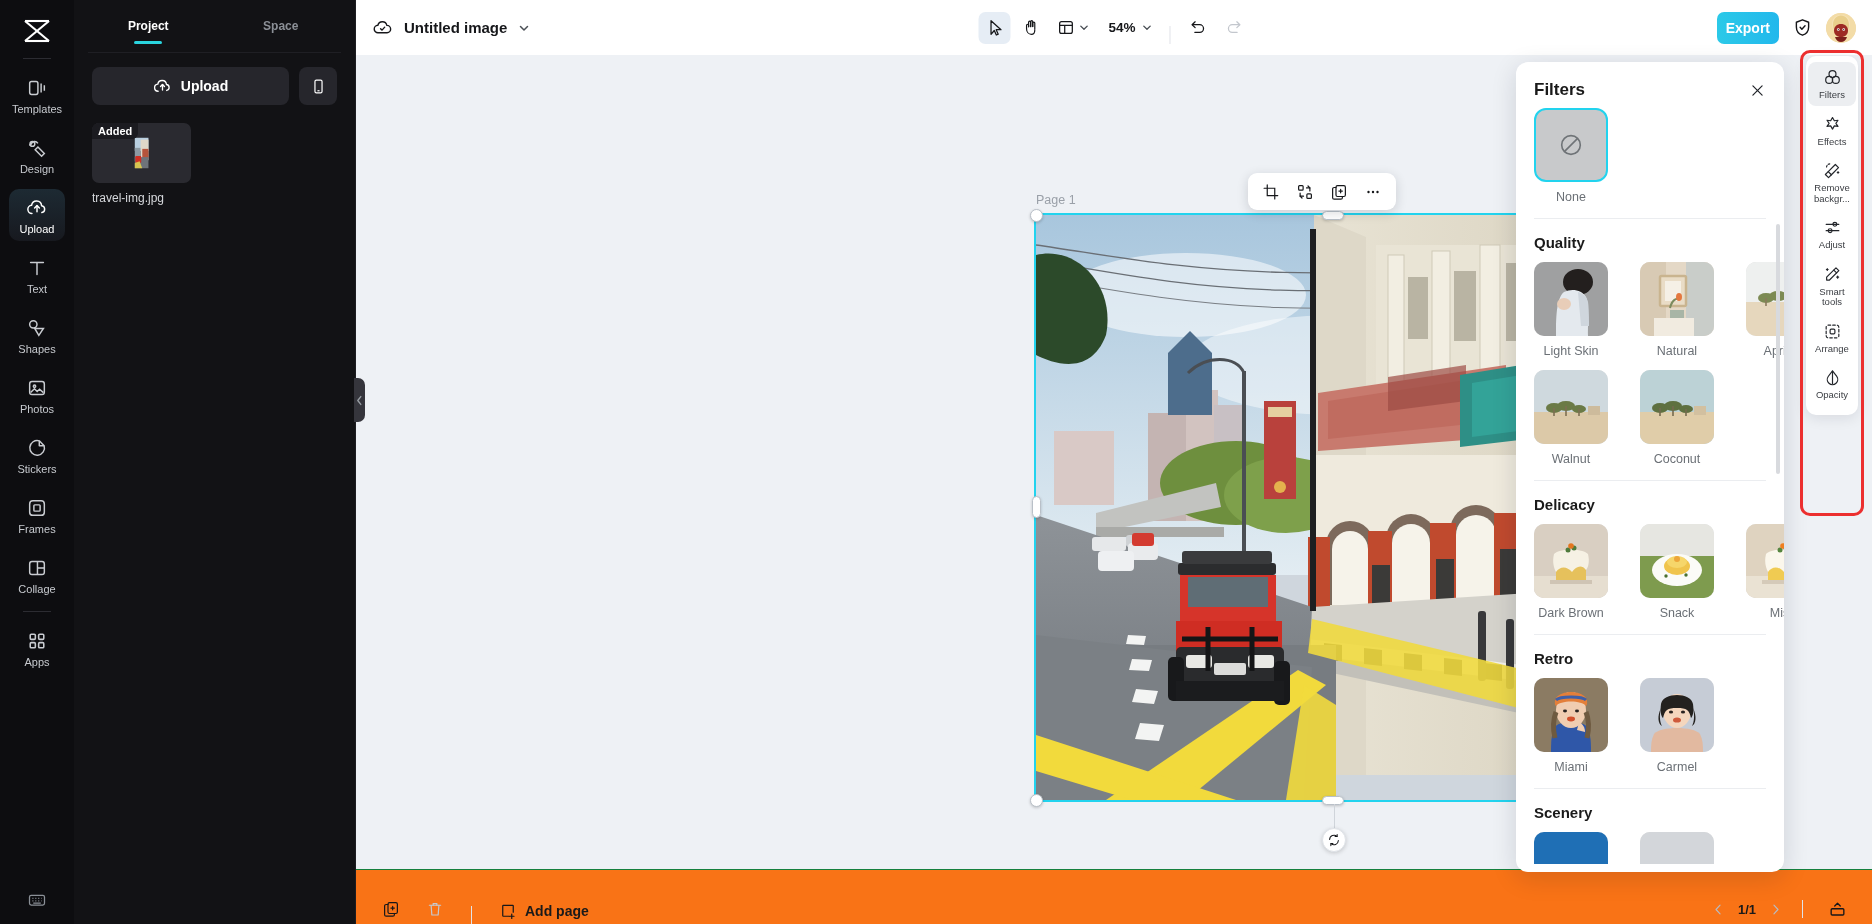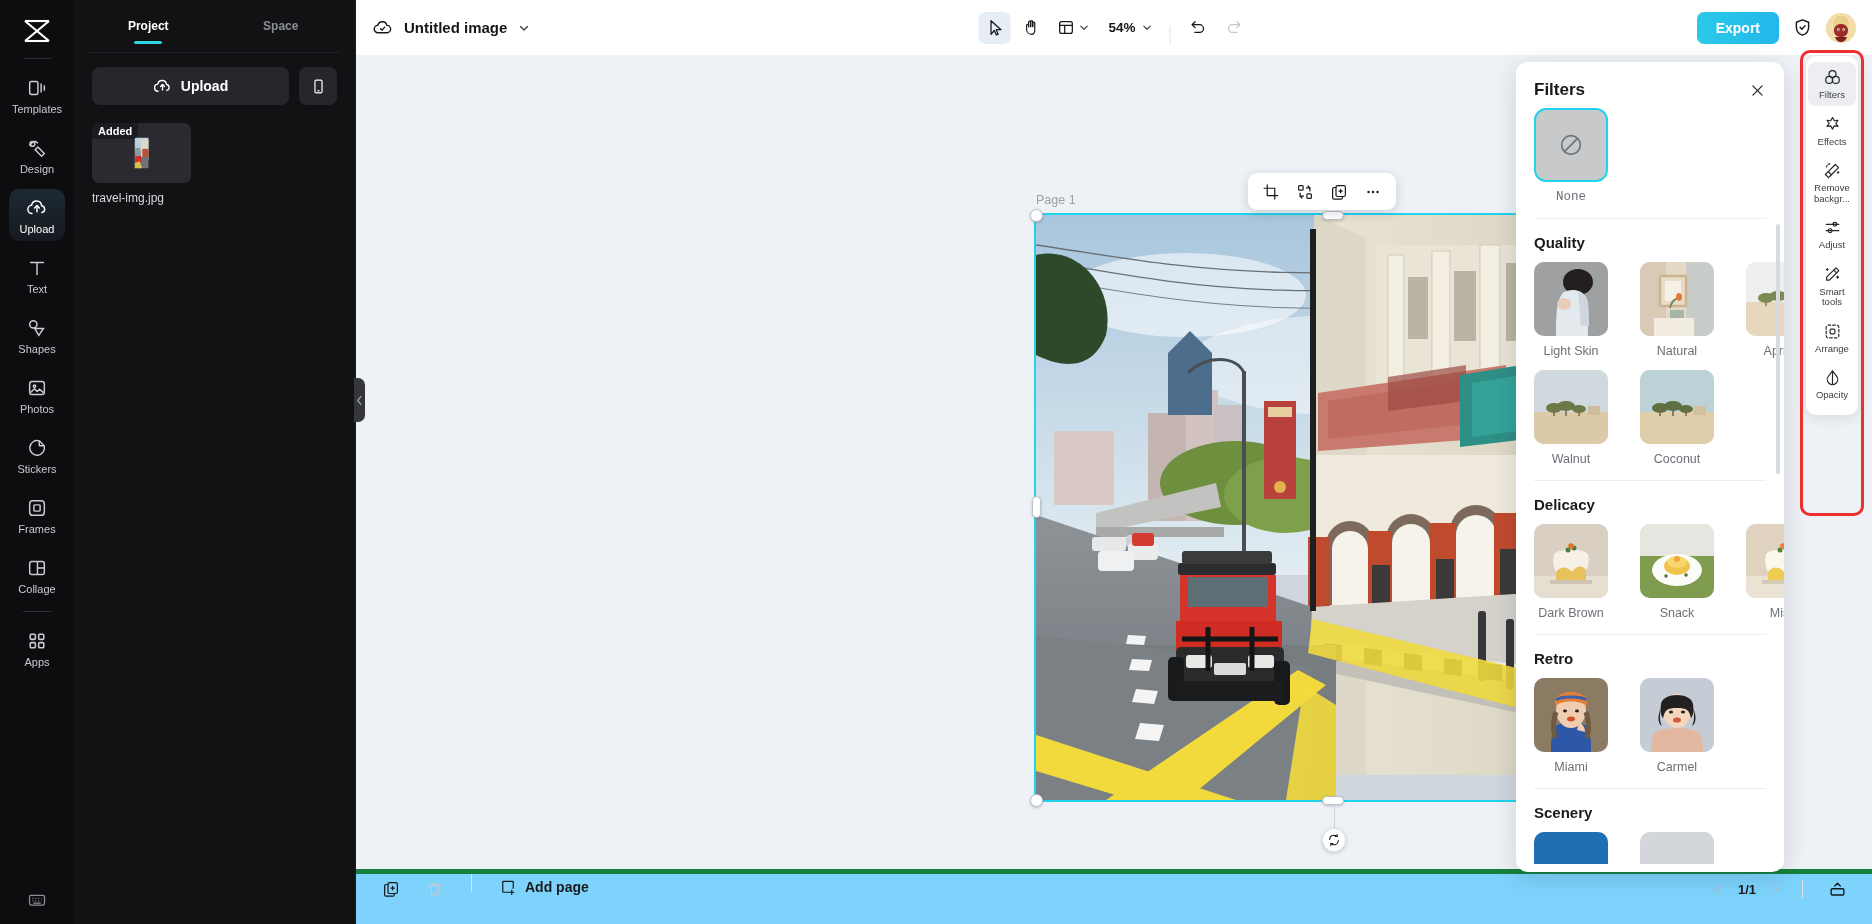--- a/index.html
+++ b/index.html
@@ -89,21 +89,21 @@
     height:32px; min-width:32px; padding:0 6px; border-radius:7px;
     display:flex; align-items:center; justify-content:center; gap:3px; cursor:pointer; color:#16171a;
   }
   .tbtn.sel{ background:#e6edf5;}
   .tbtn.dis{ color:#c3c7cd; cursor:default;}
   .zoomval{ font-size:13.5px; font-weight:600; padding:0 3px;}
   .vsep{ width:1px; height:18px; background:#e0e3e8; margin:0 7px;}
   .top-right{ margin-left:auto; display:flex; align-items:center; gap:13px;}
   .export-btn{
     background:linear-gradient(90deg,#2bc9e8,#22b8ec); color:#fff; font-weight:700; font-size:14px;
-    padding:8px 19px; border-radius:7px; cursor:pointer;
+    padding:8px 9px; border-radius:7px; cursor:pointer;
   }
   .avatar{
     width:30px;height:30px;border-radius:50%; overflow:hidden; cursor:pointer;
     background:#f0d9a8; display:block;
   }
 
   
   .canvas-wrap{ flex:1; position:relative; overflow:hidden;}
   .page-label{ position:absolute; left:680px; top:138px; font-size:12.5px; color:#9aa0a8;}
   .artboard{
@@ -124,41 +124,41 @@
   .hdl.barh{ width:22px; height:9px; border-radius:5px; }
   .rotate-h{
     position:absolute; left:966px; top:773px; width:24px;height:24px;border-radius:50%;
     background:#fff; border:1px solid #dfe3e8; box-shadow:0 1px 4px rgba(0,0,0,.18);
     display:flex;align-items:center;justify-content:center; z-index:12; cursor:pointer;
   }
   .rotate-stem{ position:absolute; left:977.5px; top:749px; width:1.5px; height:24px; background:#cfd4da; z-index:11;}
 
   
   .bottombar{
-    height:55px; flex:0 0 55px; background:#7dd3fc; border-top:5px solid #15803d;
-    display:flex; align-items:flex-start; padding:0 20px; gap:14px;
+    height:55px; flex:0 0 55px; background:#f97316; border-top:1px solid #15803d;
+    display:flex; align-items:flex-end; padding:0 20px; gap:14px;
   }
   .bb-btn{ width:30px;height:30px;border-radius:6px;display:flex;align-items:center;justify-content:center;cursor:pointer;color:#16171a;}
   .bb-btn.dis{ color:#c5c9cf;}
   .addpage{ display:flex;align-items:center;gap:8px;font-size:14px;font-weight:600;cursor:pointer;padding:4px 6px;border-radius:6px;}
   .bb-right{ margin-left:auto; display:flex; align-items:center; gap:12px;}
   .pageno{ font-size:13px; font-weight:700;}
   .chev{ color:#b8bcc3; cursor:pointer; display:flex; }
 
   
   .filters{
     position:absolute; right:88px; top:62px; width:268px; height:810px;
     background:#fff; border-radius:12px; box-shadow:0 6px 26px rgba(16,24,40,.14);
     overflow:hidden; z-index:30;
   }
   .filters-head{ display:flex; align-items:center; padding:18px 18px 8px;}
   .filters-title{ font-size:17px; font-weight:700;}
   .filters-close{ margin-left:auto; cursor:pointer; color:#333; display:flex;}
   .filters-body{ height:756px; overflow:hidden; padding:0 18px 0; position:relative;}
-  .none-cell{ width:74px;font-family:Liberation Mono, monospace; }
+  .none-cell{ width:74px; }
   .none-tile{
     width:74px;height:74px;border-radius:12px;background:#c8c9cb;
     border:2px solid #22d3ee; display:flex;align-items:center;justify-content:center;cursor:pointer;
   }
   .cap{ text-align:center; font-size:12.5px; color:#6b7076; margin-top:8px; white-space:nowrap;}
   .hr{ height:1px; background:#ebedf0; margin:14px 0 0;}
   .sec-title{ font-size:15px; font-weight:700; margin:15px 0 11px;}
   .grid{ display:grid; grid-template-columns:repeat(3,74px); gap:12px 32px;}
   .tile{ width:74px; height:74px; border-radius:10px; overflow:hidden; cursor:pointer; background:#dcdcdc;}
   .scrollbar{

